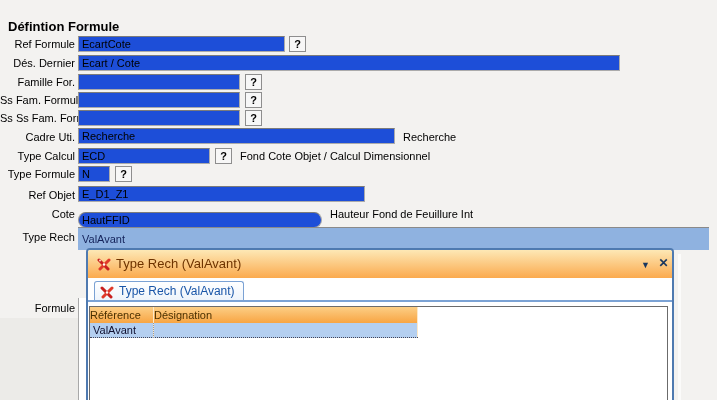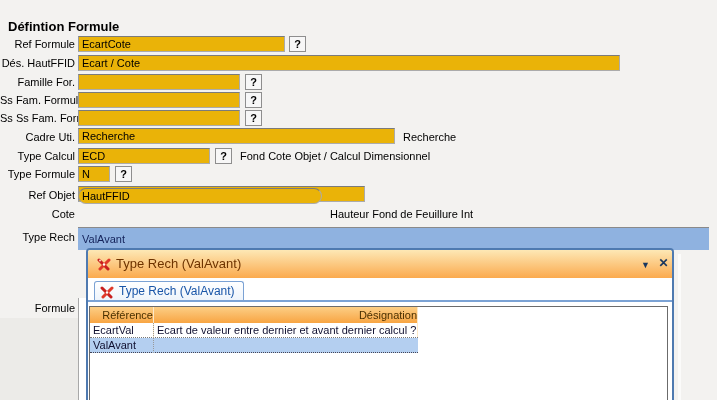--- a/index.html
+++ b/index.html
@@ -4,21 +4,21 @@
 <style>
   * { margin:0; padding:0; box-sizing:border-box; }
   html,body { width:717px; height:400px; }
   body { font-family:"Liberation Sans","DejaVu Sans",sans-serif; background:#f3f2f0; overflow:hidden; }
   #screen { position:relative; width:717px; height:400px; background:#f3f2f0; }
 
   .form-title { position:absolute; left:8px; top:8px; font-size:13px; font-weight:bold; color:#000;margin-top:11px; }
 
   .lbl { position:absolute; left:0; width:75px; text-align:right; font-size:11px; color:#000; white-space:nowrap; }
   .inp { position:absolute; left:78px; height:16px; font-family:"Liberation Sans",sans-serif; font-size:11px;
-         padding:0 3px; background:#eab308; border:1px solid #ababab; border-top-color:#7b7b7b; border-left-color:#999; color:#000; }
+         padding:0 3px; background:#1d4ed8; border:1px solid #ababab; border-top-color:#7b7b7b; border-left-color:#999; color:#000; }
   .help { position:absolute; width:17px; height:16px; font-size:11px; font-weight:bold; color:#000;
           background:#f7f7f7; border:1px solid #8e8e8e; line-height:13px; text-align:center; padding:0; }
   .sfx { position:absolute; font-size:11px; color:#000; white-space:nowrap; }
 
   .typerech-row { position:absolute; left:78px; top:227px; width:631px; height:23px;
                   background:#8fb2e0; border-top:1px solid #8a8a8a; font-size:11px; color:#14235a;
                   padding:5px 0 0 4px; }
 
   .gray-patch { position:absolute; left:0; top:318px; width:78px; height:82px; background:#ecebe8; }
   .formule-strip { position:absolute; left:78px; top:298px; width:8px; height:102px; background:#fff; border-left:1px solid #a8a8a8; }
@@ -43,39 +43,39 @@
          background:linear-gradient(#ffffff,#eef4fb); font-size:12px; color:#1a56a8; white-space:nowrap; }
   .tab .ticon { position:absolute; left:5px; top:3px; }
 
   .groupbox { position:absolute; left:1px; top:56px; width:579px; height:200px;
               border:1px solid #6b6b6b; background:#fff; }
 
   .grid { position:absolute; left:0; top:0; width:328px; font-size:11px; }
   .grid .hdr { display:flex; height:16px;
                background:linear-gradient(#fcd globalization); }
   .hdr { display:flex; height:16px; background:linear-gradient(#fcce85,#f8a543); }
-  .hcell { height:30px; line-height:16px; text-align:right; color:#4a3000; border-right:1px solid #fde9c8; overflow:hidden; }
+  .hcell { height:30px; line-height:16px; text-align:left; color:#4a3000; border-right:1px solid #fde9c8; overflow:hidden; }
   .hc1 { width:64px; } .hc2 { width:264px; }
   .trow { display:flex; height:15px; border-bottom:1px dotted #777; background:#fff; color:#101030; }
   .trow.sel { background:#b4cff0; border-bottom:1px dotted #445; }
   .tcell { height:15px; line-height:14px; padding-left:3px; white-space:nowrap; overflow:hidden; }
   .tc1 { width:64px; border-right:1px dotted #999; } .tc2 { width:263px; }
 </style>
 </head>
 <body>
 
 <div id="screen">
 
   <div class="form-title">Défintion Formule</div>
 
   <span class="lbl" style="top:38px">Ref Formule</span>
   <input class="inp" style="top: 36px; width: 207px;" value="EcartCote">
   <button class="help" style="left:289px;top:36px">?</button>
 
-  <span class="lbl" style="top:57px">Dés. HautFFID</span>
+  <span class="lbl" style="top:57px">Dés. Dernier</span>
   <input class="inp" style="top: 55px; width: 542px;" value="Ecart / Cote">
 
   <span class="lbl" style="top:76px">Famille For.</span>
   <input class="inp" style="top: 74px; width: 162px;" value="">
   <button class="help" style="left:245px;top:74px">?</button>
 
   <span class="lbl" style="top:94px">Ss Fam. Formule</span>
   <input class="inp" style="top: 92px; width: 162px;" value="">
   <button class="help" style="left:245px;top:92px">?</button>
 
@@ -93,21 +93,21 @@
   <span class="sfx" style="left:240px;top:150px">Fond Cote Objet / Calcul Dimensionnel</span>
 
   <span class="lbl" style="top:168px">Type Formule</span>
   <input class="inp" style="top: 166px; width: 32px;" value="N">
   <button class="help" style="left:115px;top:166px">?</button>
 
   <span class="lbl" style="top:189px">Ref Objet</span>
   <input class="inp" style="top: 186px; width: 287px;" value="E_D1_Z1">
 
   <span class="lbl" style="top:208px">Cote</span>
-  <input class="inp" style="top: 188px; width: 244px; border-radius: 8px;" value="HautFFID">
+  <input class="inp" style="top: 212px; width: 244px; border-radius: 8px;" value="HautFFID">
   <span class="sfx" style="left:330px;top:208px">Hauteur Fond de Feuillure Int</span>
 
   <span class="lbl" style="top:231px">Type Rech</span>
   <div class="typerech-row">ValAvant</div>
 
   <span class="lbl" style="top:302px">Formule</span>
 
   <div class="gray-patch"></div>
   <div class="formule-strip"></div>
   <div class="white-line"></div>
@@ -139,24 +139,20 @@
         <span>Type Rech (ValAvant)</span>
       </div>
     </div>
 
     <div class="groupbox">
       <div class="grid">
         <div class="hdr">
           <div class="hcell hc1">Référence</div>
           <div class="hcell hc2">Désignation</div>
         </div>
-        <div class="trow">
-          <div class="tcell tc1">EcartVal</div>
-          <div class="tcell tc2">Ecart de valeur entre dernier et avant dernier calcul ?</div>
-        </div>
         <div class="trow sel">
           <div class="tcell tc1">ValAvant</div>
         </div>
       </div>
     </div>
   </div>
 
 </div>
 
 </body></html>

